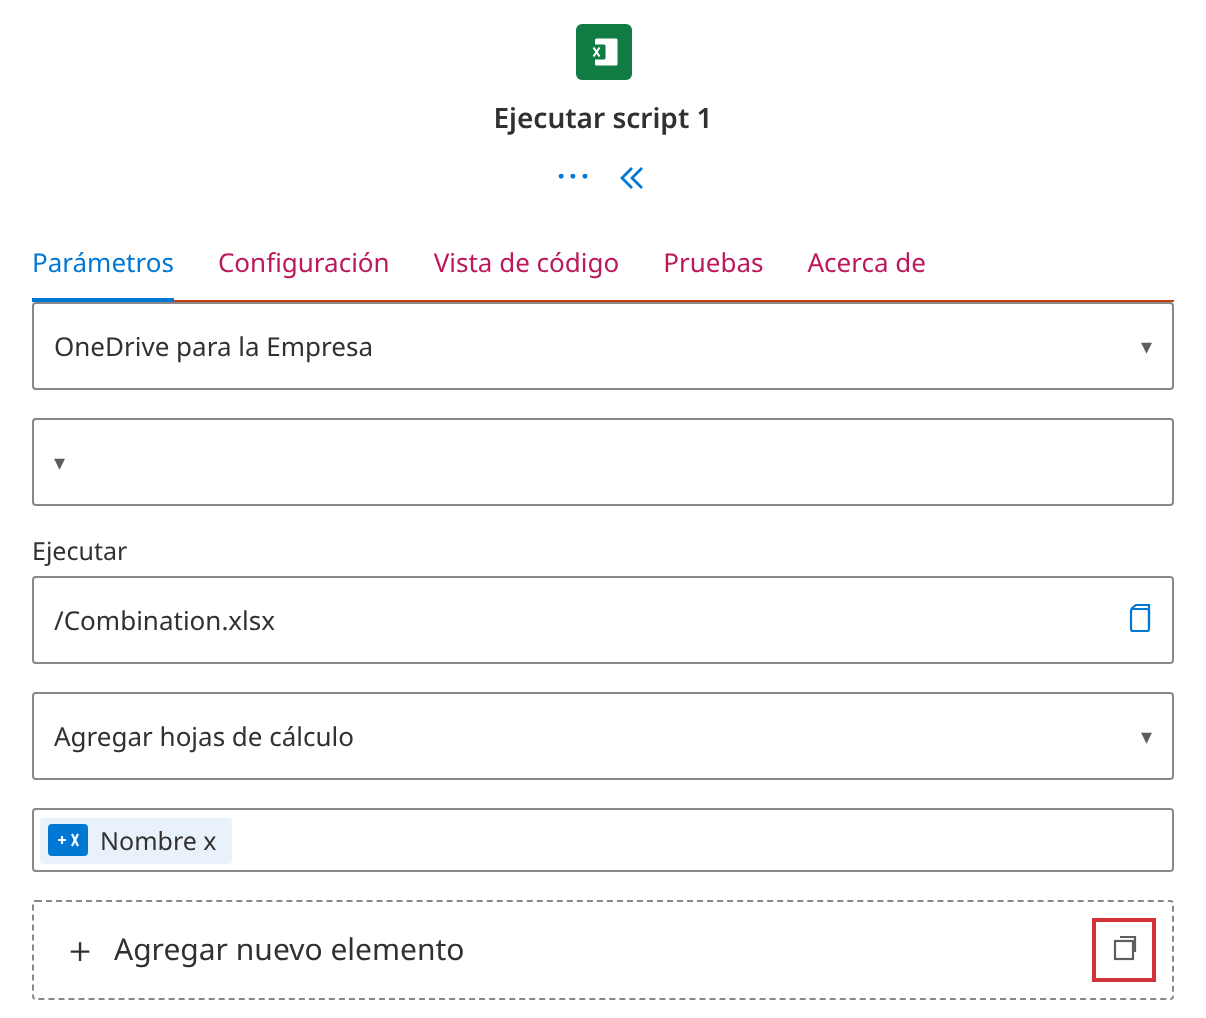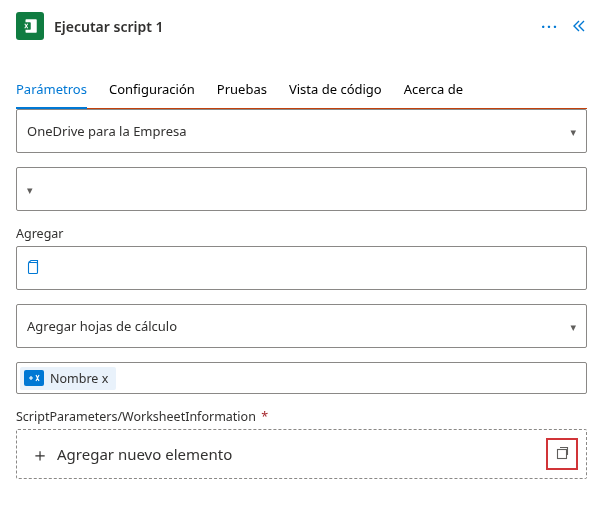--- a/index.html
+++ b/index.html
@@ -5,32 +5,32 @@
   * { box-sizing: border-box; }
   body {
     margin: 0;
     padding: 12px 16px;
     font-family: "Segoe UI", system-ui, sans-serif;
     font-size: 13px;
     color: #323130;
     background: #fff;
     width: 603px;
   }
-  .header { display: flex; align-items: center; gap: 10px; margin-bottom: 34px; }
+  .header { display: flex; align-items: center; gap: 10px; margin-bottom: 18px; flex-direction: column; }
   .excel-icon {
     width: 28px; height: 28px; background: #107c41; display: flex;
     align-items: center; justify-content: center; border-radius: 3px;
   }
   .excel-icon svg { width: 18px; height: 18px; }
   .title { font-size: 14px; font-weight: 600; flex: 1; }
   .header-actions { display: flex; gap: 12px; color: #0078d4; }
   .dots { letter-spacing: 2px; font-weight: bold; cursor: pointer; font-size: 14px; }
   .chev { cursor: pointer; font-size: 14px; display:inline-flex; align-items:center;}
   .tabs { display: flex; gap: 22px; border-bottom: 1px solid #c2410c; font-size: 13px; }
-  .tab { padding: 6px 0 10px; cursor: pointer; color: #000000; position: relative; }
+  .tab { padding: 6px 0 10px; cursor: pointer; color: #be185d; position: relative; }
   .tab.active { color: #0078d4; }
   .tab.active::after {
     content: ""; position: absolute; left: 0; right: 0; bottom: -1px;
     height: 2px; background: #0078d4;
   }
   .field { margin-bottom: 14px; }
   .label { font-size: 12.5px; margin-bottom: 4px; display: block; }
   .req { color: #a4262c; margin-left: 2px; }
   .select-wrap, .input-wrap {
     position: relative; border: 1px solid #8a8886; border-radius: 2px;
@@ -88,41 +88,42 @@
           <path d="M8 3l-5 5 5 5"></path>
           <path d="M13 3l-5 5 5 5"></path>
         </svg>
     </span>
   </div>
 </div>
 
 <div class="tabs">
   <div class="tab active">Parámetros</div>
   <div class="tab">Configuración</div>
+  <div class="tab">Vista de código</div>
   <div class="tab">Pruebas</div>
-  <div class="tab">Vista de código</div>
   <div class="tab">Acerca de</div>
 </div>
 
 <div class="field">
   <div class="select-wrap">
     <div class="value">OneDrive para la Empresa</div>
     <div class="caret">▾</div>
   </div>
 </div>
 
 <div class="field">
   <div class="select-wrap">
     <div class="caret">▾</div>
   </div>
 </div>
 
 <div class="field">
-  <span class="label">Agregar</span>
+  <span class="label">Ejecutar</span>
   <div class="input-wrap">
+    <div class="value">/Combination.xlsx</div>
     <div class="file-icon">
       <svg width="16" height="16" viewBox="0 0 16 16" fill="none" stroke="#0078d4" stroke-width="1.1">
           <rect x="3.5" y="2.5" width="9" height="11" rx="1"></rect>
           <path d="M3.5 2.5 L6 0.5 L12.5 0.5 L12.5 11"></path>
         </svg>
     </div>
   </div>
 </div>
 
 <div class="field">
@@ -139,23 +140,20 @@
         <svg width="12" height="10" viewBox="0 0 12 10" fill="none" stroke="#fff" stroke-width="1.1">
             <path d="M1 5h4M3 3v4M8 2l3 6M11 2l-3 6"></path>
           </svg>
       </span>
       <span>Nombre x</span>
     </span>
   </div>
 </div>
 
 <div class="field">
-  <span class="label">
-    <span>ScriptParameters/WorksheetInformation</span> <span class="req">*</span>
-  </span>
   <div class="dashed-box">
     <div class="add-btn">
       <span class="plus">＋</span>
       <span>Agregar nuevo elemento</span>
     </div>
     <div class="dyn-btn-wrap">
       <div class="dyn-btn">
         <svg width="16" height="16" viewBox="0 0 16 16" fill="none" stroke="#605e5c" stroke-width="1.1">
             <rect x="3.5" y="3.5" width="9" height="9"></rect>
             <path d="M6 1.5h7.5v7.5"></path>

